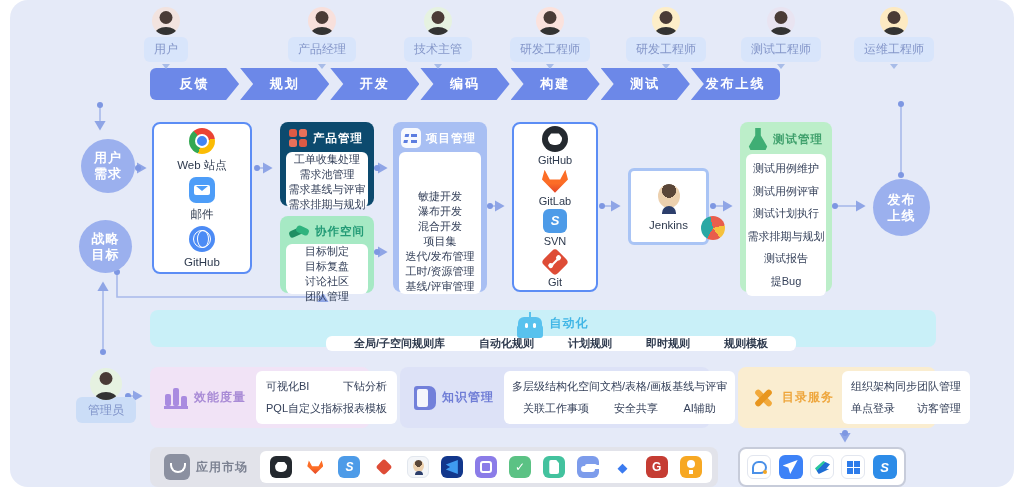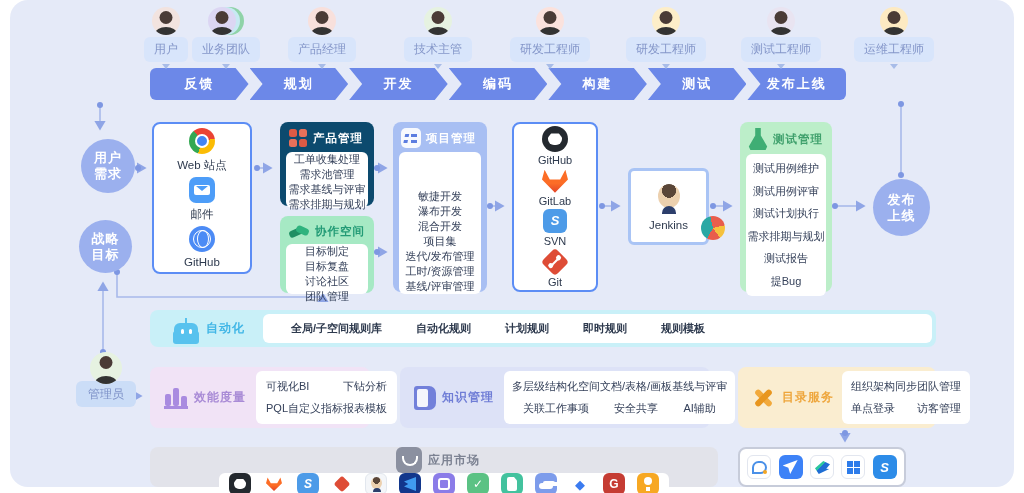--- a/index.html
+++ b/index.html
@@ -14,32 +14,32 @@
   .avatar::before{content:"";position:absolute;top:4px;left:50%;transform:translateX(-50%);width:13px;height:13px;border-radius:50%;background:#4a3b36;}
   .avatar::after{content:"";position:absolute;bottom:-5px;left:50%;transform:translateX(-50%);width:22px;height:13px;border-radius:50% 50% 0 0;background:#333;}
   .a1{background:#f2e3df;} .a2{background:#dcd6f3;} .a3{background:#f8e0dc;} .a4{background:#e6f2e1;}
   .a5{background:#fbe2dd;} .a6{background:#fdeec9;} .a7{background:#e9e4f1;} .a8{background:#fdeac2;}
   .ring{position:absolute;width:28px;height:28px;border-radius:50%;top:0;}
   .ring1{background:#8fd3a8;left:8px;z-index:0;} .ring2{background:#c7e9f2;left:4px;z-index:1;}
   .role-label{margin-top:2px;background:#D8E5FB;color:#8496C9;font-size:12px;line-height:25px;padding:0 10px;border-radius:6px;white-space:nowrap;}
   .tri{margin-top:2px;width:0;height:0;border-left:4px solid transparent;border-right:4px solid transparent;border-top:5px solid #a8bce8;}
 
   
-  .chevrons{position:absolute;left:150px;top:68px;width:696px;height:32px;display:flex;gap:1px;z-index:2;}
+  .chevrons{position:absolute;left:150px;top:68px;width:630px;height:32px;display:flex;gap:1px;z-index:2;}
   .chev{flex:1;background:#6C88E8;color:#fff;font-size:13px;font-weight:bold;text-align:center;line-height:32px;letter-spacing:2px;
         clip-path:polygon(13px 50%,0 0,calc(100% - 13px) 0,100% 50%,calc(100% - 13px) 100%,0 100%);}
   .chev.first{clip-path:polygon(0 0,calc(100% - 13px) 0,100% 50%,calc(100% - 13px) 100%,0 100%);border-radius:6px 0 0 6px;}
   .chev.last{clip-path:polygon(13px 50%,0 0,100% 0,100% 100%,0 100%);border-radius:0 6px 6px 0;}
 
   
   .bigcircle{position:absolute;border-radius:50%;background:#9BB0EE;color:#fff;font-size:13px;font-weight:bold;display:flex;flex-direction:column;align-items:center;justify-content:center;line-height:16px;z-index:2;letter-spacing:1px;}
   .c-user{left:81px;top:139px;width:54px;height:54px;}
   .c-strategy{left:79px;top:220px;width:53px;height:53px;}
   .c-release{left:873px;top:179px;width:57px;height:57px;}
-  .admin-wrap{position:absolute;left:67px;top:352px;width:78px;z-index:2;display:flex;flex-direction:column;align-items:center;}
+  .admin-wrap{position:absolute;left:67px;top:368px;width:78px;z-index:2;display:flex;flex-direction:column;align-items:center;}
   .admin-wrap .avatar{width:32px;height:32px;background:#e6f2e1;}
   .admin-label{margin-top:-3px;background:#CBDDF7;color:#7E92C8;font-size:12px;line-height:26px;padding:0 12px;border-radius:6px;white-space:nowrap;}
 
   
   .wbox{position:absolute;background:#fff;border:2px solid #5C8DF5;border-radius:8px;z-index:2;display:flex;flex-direction:column;align-items:center;justify-content:space-evenly;}
   .src{left:152px;top:122px;width:100px;height:152px;}
   .srcitem{display:flex;flex-direction:column;align-items:center;gap:4px;}
   .srclabel{font-size:11.5px;color:#2e3a4e;}
   .repo{left:512px;top:122px;width:86px;height:170px;}
   .repoitem{display:flex;flex-direction:column;align-items:center;gap:2px;}
@@ -66,34 +66,34 @@
   .m-project .mod-body{height:142px;justify-content:flex-end;}
   .m-test{left:740px;top:122px;width:92px;height:170px;background:#BCEEC9;}
   .m-test .mod-title{color:#3fa06c;text-align:right;}
   .m-test .mod-body{height:142px;}
 
   
   .row{position:absolute;border-radius:8px;z-index:2;display:flex;align-items:center;}
   .row-head{display:flex;align-items:center;gap:6px;flex:none;}
   .row-title{font-size:12px;font-weight:bold;letter-spacing:1px;white-space:nowrap;}
   .row-body{background:#fff;border-radius:6px;display:flex;align-items:center;}
-  .r-auto{left:150px;top:310px;width:786px;height:37px;background:#C9F0F8;padding:0 4px 0 22px;}
+  .r-auto{left:150px;top:310px;width:786px;height:37px;background:#C9F0F8;padding:0 4px 0 22px;flex-direction:column;}
   .r-auto .row-title{color:#41b6e6;}
   .r-auto .row-body{height:29px;margin-left:18px;flex:1;gap:34px;padding:0 28px;}
   .r-auto .mi{font-weight:bold;color:#2e3a4e;}
   .r-metrics{left:150px;top:367px;width:220px;height:61px;background:#F1E3F6;padding:0 6px 0 14px;}
   .r-metrics .row-title{color:#a98bd6;}
   .r-metrics .row-body{height:53px;margin-left:10px;flex:1;display:grid;grid-template-columns:1.2fr 1fr;row-gap:7px;align-content:center;justify-items:start;padding:0 10px;}
   .r-know{left:400px;top:367px;width:310px;height:61px;background:#DDE2F7;padding:0 6px 0 14px;}
   .r-know .row-title{color:#6f7dd6;}
   .r-know .row-body{height:53px;margin-left:10px;flex:1;display:grid;grid-template-columns:1.25fr 1.05fr .85fr;row-gap:7px;align-content:center;justify-items:center;padding:0 8px;}
   .r-dir{left:738px;top:367px;width:198px;height:61px;background:#FAEDD0;padding:0 6px 0 12px;}
   .r-dir .row-title{color:#eea63c;}
   .r-dir .row-body{height:53px;margin-left:8px;flex:1;display:grid;grid-template-columns:1.25fr 1fr;row-gap:7px;align-content:center;justify-items:start;padding:0 9px;}
-  .r-market{left:150px;top:447px;width:568px;height:40px;background:#E2E3EA;padding:0 6px 0 14px;flex-direction:column;}
+  .r-market{left:150px;top:447px;width:568px;height:40px;background:#E2E3EA;padding:0 6px 0 14px;}
   .r-market .row-title{color:#7c8292;}
   .r-market .row-body{height:32px;margin-left:12px;flex:1;gap:12px;padding:0 10px;justify-content:space-evenly;}
   .integr{left:738px;top:447px;width:168px;height:40px;background:#fff;border:2px solid #C7CCDA;border-radius:8px;display:flex;align-items:center;justify-content:space-evenly;position:absolute;z-index:2;}
 
   
   .icon{position:relative;display:inline-block;flex:none;}
   
   .chrome-icon{width:26px;height:26px;border-radius:50%;background:conic-gradient(from -40deg,#EA4335 0 33%,#FBBC05 0 66%,#34A853 0 100%);}
   .chrome-icon::after{content:"";position:absolute;inset:6px;border-radius:50%;background:#4285F4;border:2.5px solid #fff;}
   
@@ -236,29 +236,20 @@
         <circle cx="128" cy="396" r="3"></circle>
       <circle cx="845" cy="433" r="3"></circle>
     </g>
   </svg>
 
   <div class="role" style="left:166px">
     <span class="avatar a1"></span>
     <span class="role-label">用户</span>
     <span class="tri"></span>
   </div>
-  <div class="role" style="left:226px">
-    <span style="position:relative;width:36px;height:28px;display:block;">
-      <span class="ring ring1"></span>
-      <span class="ring ring2"></span>
-      <span class="avatar a2" style="position:absolute;left:0;top:0;z-index:2;"></span>
-    </span>
-    <span class="role-label">业务团队</span>
-    <span class="tri"></span>
-  </div>
   <div class="role" style="left:438px">
     <span class="avatar a4"></span>
     <span class="role-label">技术主管</span>
     <span class="tri"></span>
   </div>
   <div class="role" style="left:322px">
     <span class="avatar a3"></span>
     <span class="role-label">产品经理</span>
     <span class="tri"></span>
   </div>

